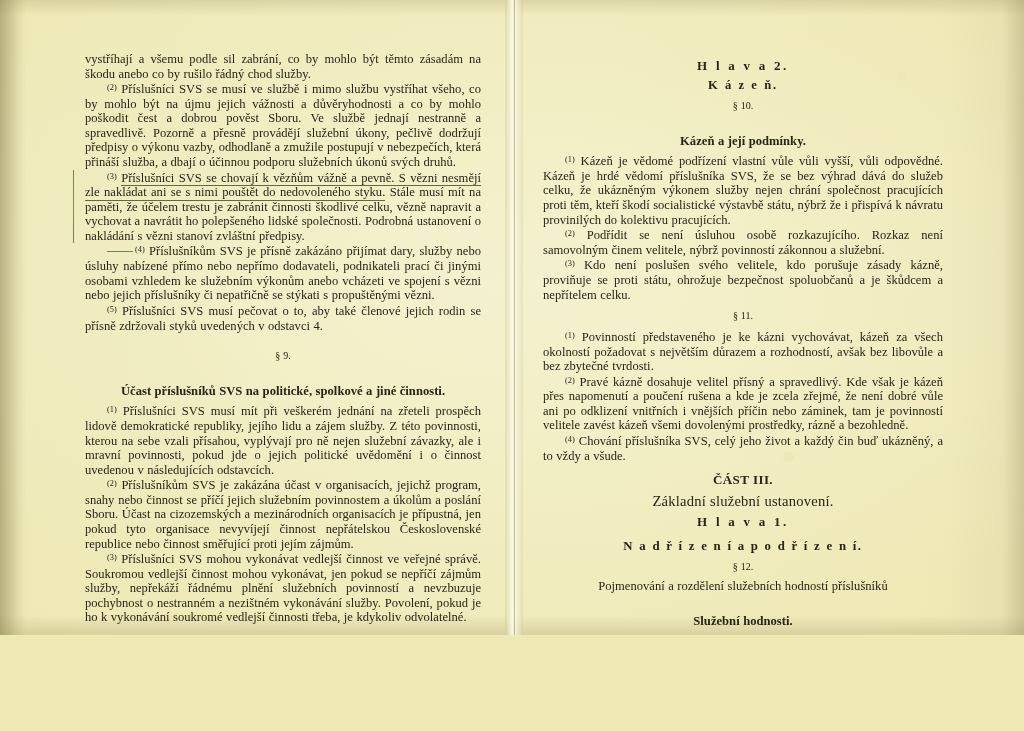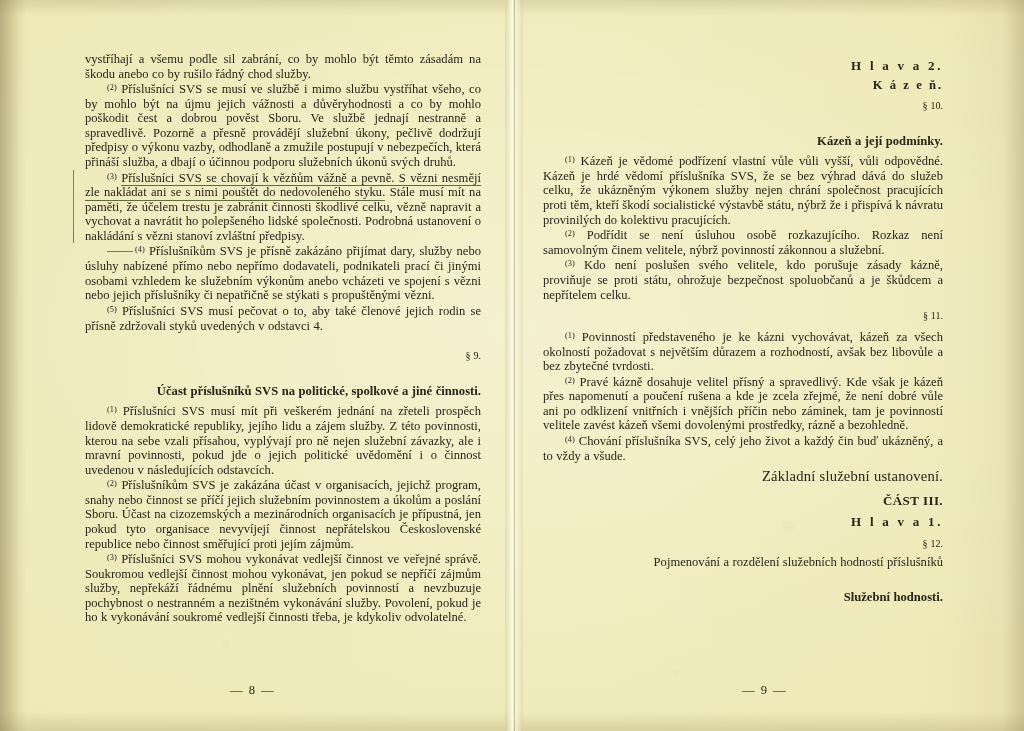--- a/index.html
+++ b/index.html
@@ -2,21 +2,21 @@
 <html><head>
 <meta charset="utf-8">
 <style>
   html,body{margin:0;padding:0;}
   body{
     width:1024px;height:731px;overflow:hidden;
     background:#efe9b4;
     font-family:"Liberation Serif", serif;
   }
   #scan{
-    position:relative;width:1024px;height:731px;
+    position:relative;width:1024px;height:635px;
     background:
       radial-gradient(ellipse 120% 90% at 50% 45%, rgba(255,255,255,0.30) 0%, rgba(255,255,255,0.0) 62%),
       linear-gradient(90deg,#d9d2a2 0px,#e2dba8 6px,#eee9b6 18px,#f0ebba 40%,#f0ebba 60%,#efe9b6 92%,#e6dfae 100%),
       #eee8b2;
     overflow:hidden;
   }
   
   #scan::before{
     content:"";position:absolute;inset:0;pointer-events:none;
     background-image:
@@ -65,21 +65,21 @@
   .page.left .col{left:85px;width:396px;top:52px;}
   .page.right .col{left:543px;width:400px;top:52px;}
   .page.right .col{left:20px;}
 
   p{margin:0;}
   p.ind{text-indent:22px;}
   p.noind{text-indent:0;}
   .lastline-left{text-align-last:left;}
 
   
-  .h-ctr{text-align:right;text-indent:0;}
+  .h-ctr{text-align:center;text-indent:0;}
   .h-chap{font-size:13.2px;letter-spacing:2.6px;margin:9px 0 0;}
   .h-chap-sub{font-size:12.6px;letter-spacing:1.9px;margin:4px 0 0;}
   .h-sec{font-size:10px;margin:7px 0 0;}
   .h-title{font-weight:bold;font-size:12.6px;margin:20px 0 0;}
   .h-title-lg{font-weight:bold;font-size:14.6px;margin:6px 0 0;letter-spacing:.2px;}
   .h-part{font-weight:bold;font-size:13px;margin:10px 0 0;letter-spacing:.4px;}
   .h-wide{font-weight:bold;font-size:13px;letter-spacing:2.6px;margin:7px 0 0;}
   .spacer-sm{height:5px;}
   .spacer-md{height:9px;}
 
@@ -175,24 +175,25 @@
 
       <div class="spacer-sm"></div>
 
       <p class="ind"><sup class="pn">(<span>1</span>)</sup>&nbsp;<span>Povinností představeného je ke kázni vychovávat, kázeň za všech okolností požadovat s největším důrazem a rozhodností, avšak bez libovůle a bez zbytečné tvrdosti.</span></p>
 
       <p class="ind"><sup class="pn">(<span>2</span>)</sup>&nbsp;<span>Pravé kázně dosahuje velitel přísný a spravedlivý. Kde však je kázeň přes napomenutí a poučení rušena a kde je zcela zřejmé, že není dobré vůle ani po odklizení vnitřních i vnějších příčin nebo záminek, tam je povinností velitele zavést kázeň všemi dovolenými prostředky, rázně a bezohledně.</span></p>
 
 
       <p class="ind lastline-left"><sup class="pn">(<span>4</span>)</sup>&nbsp;<span>Chování příslušníka SVS, celý jeho život a každý čin buď ukázněný, a to vždy a všude.</span></p>
 
+      <p class="h-ctr h-part">ČÁST III.</p>
       <p class="h-ctr h-title-lg" style="font-weight:normal;">Základní služební ustanovení.</p>
-      <p class="h-ctr h-part">ČÁST III.</p>
 
       <p class="h-ctr h-wide">H l a v a  1.</p>
+      <p class="h-ctr h-chap" style="font-weight:bold;font-size:12.8px;letter-spacing:1.6px;">N a d ř í z e n í   a   p o d ř í z e n í.</p>
 
       <p class="h-ctr h-sec">§ 12.</p>
       <p class="h-ctr" style="margin-top:4px;font-size:12.55px;">Pojmenování a rozdělení služebních hodností příslušníků</p>
 
       <p class="h-ctr h-title">Služební hodnosti.</p>
 
     </div>
     <div class="pagenum">— 9 —</div>
   </div>
 

